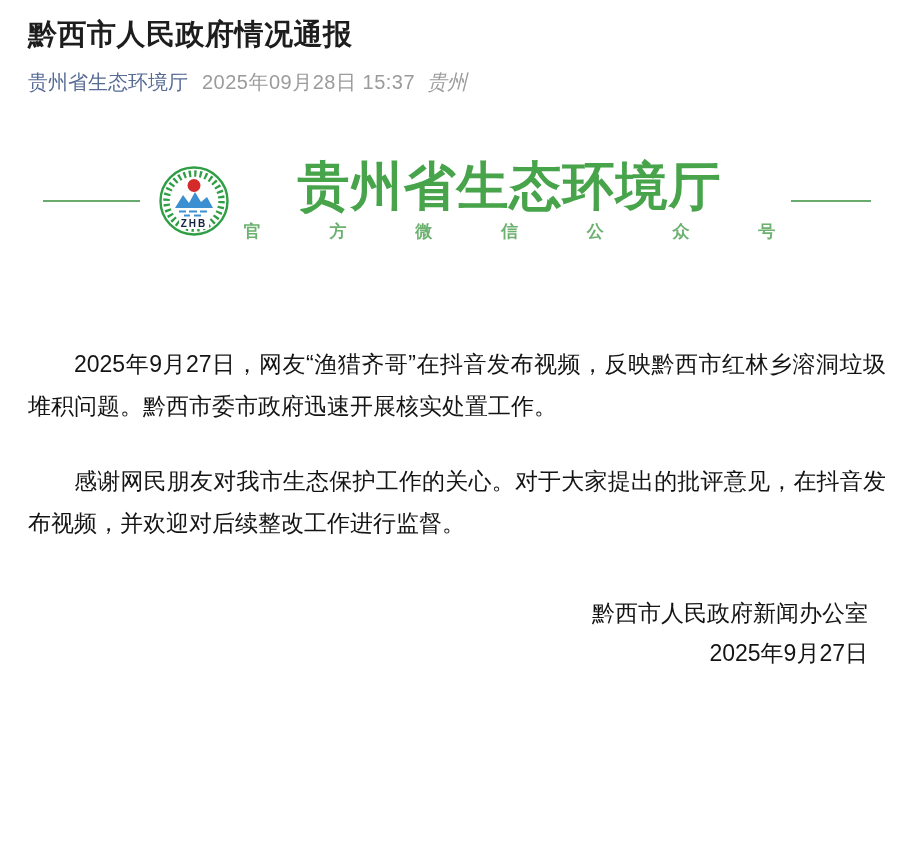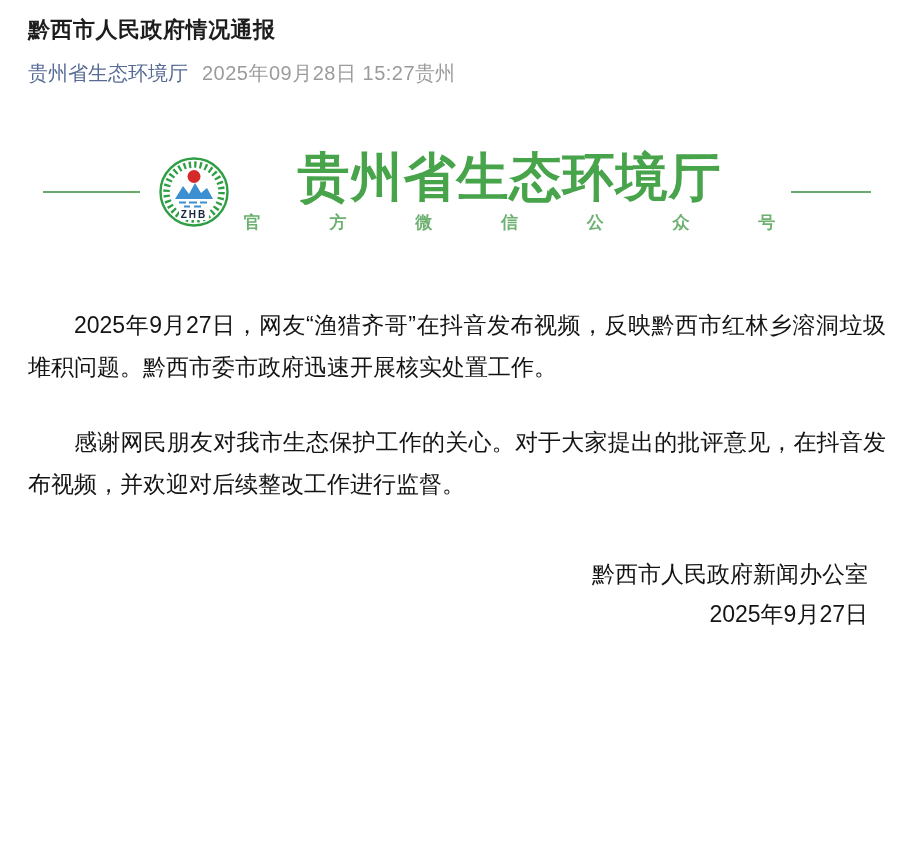--- a/index.html
+++ b/index.html
@@ -18,21 +18,21 @@
   body {
     width: 914px;
     height: 865px;
     overflow: hidden;
     font-family: "Liberation Sans", "DejaVu Sans", sans-serif;
     color: var(--text-color);
   }
   .page { padding: 16px 28px 0 28px; }
 
   h1.article-title {
-    font-size: 22px;
+    font-size: 29px;
     line-height: 1.3;
     font-weight: 700;
     color: #1d1d1d;
     letter-spacing: 0.5px;
   }
 
   .meta {
     margin-top: 15px;
     font-size: 20px;
     display: flex;
@@ -43,20 +43,22 @@
     text-decoration: none;
     cursor: pointer;
   }
   .meta .date {
     color: var(--meta-gray);
     margin-left: 14px;
     letter-spacing: 0.5px;
   }
   .meta .loc {
     color: var(--meta-gray);
+    margin-left: 12px;
+    font-style: italic;
   }
 
   figure.banner {
     margin: 64px 0 0 0;
     display: flex;
     align-items: center;
     justify-content: center;
   }
   .hline {
     height: 2px;
@@ -80,21 +82,21 @@
     margin-top: 8px;
     font-size: 17px;
     font-weight: 700;
     color: var(--subtitle-green);
     letter-spacing: 32px;
     margin-right: -32px;
     white-space: nowrap;
     text-align: right;
   }
 
-  .content { margin-top: 70px; }
+  .content { margin-top: 100px; }
   .content p {
     font-size: 23px;
     line-height: 1.85;
     text-align: justify;
     text-indent: 2em;
     color: var(--text-color);
     margin: 32px 0;
   }
   .content p:first-child { margin-top: 0; }
 
@@ -109,21 +111,21 @@
 </style>
 </head>
 <body>
 
 <div class="page">
 
   <h1 class="article-title">黔西市人民政府情况通报</h1>
 
   <div class="meta">
     <a class="account" href="#">贵州省生态环境厅</a>
-    <span class="date">2025年09月28日 15:27</span>
+    <span class="date">2025年09月28日 15:37</span>
     <span class="loc">贵州</span>
   </div>
 
   <figure class="banner">
     <span class="hline left"></span>
 
     <svg class="logo" viewBox="0 0 72 72" aria-hidden="true">
       <circle cx="36" cy="36" r="33.5" fill="#ffffff" stroke="var(--logo-green)" stroke-width="2.4"></circle>
       <circle cx="36" cy="36" r="27.5" fill="none" stroke="var(--logo-green)" stroke-width="6.5" stroke-dasharray="2.3 3.1"></circle>
       <circle cx="36" cy="20.5" r="6.5" fill="var(--logo-red)"></circle>

